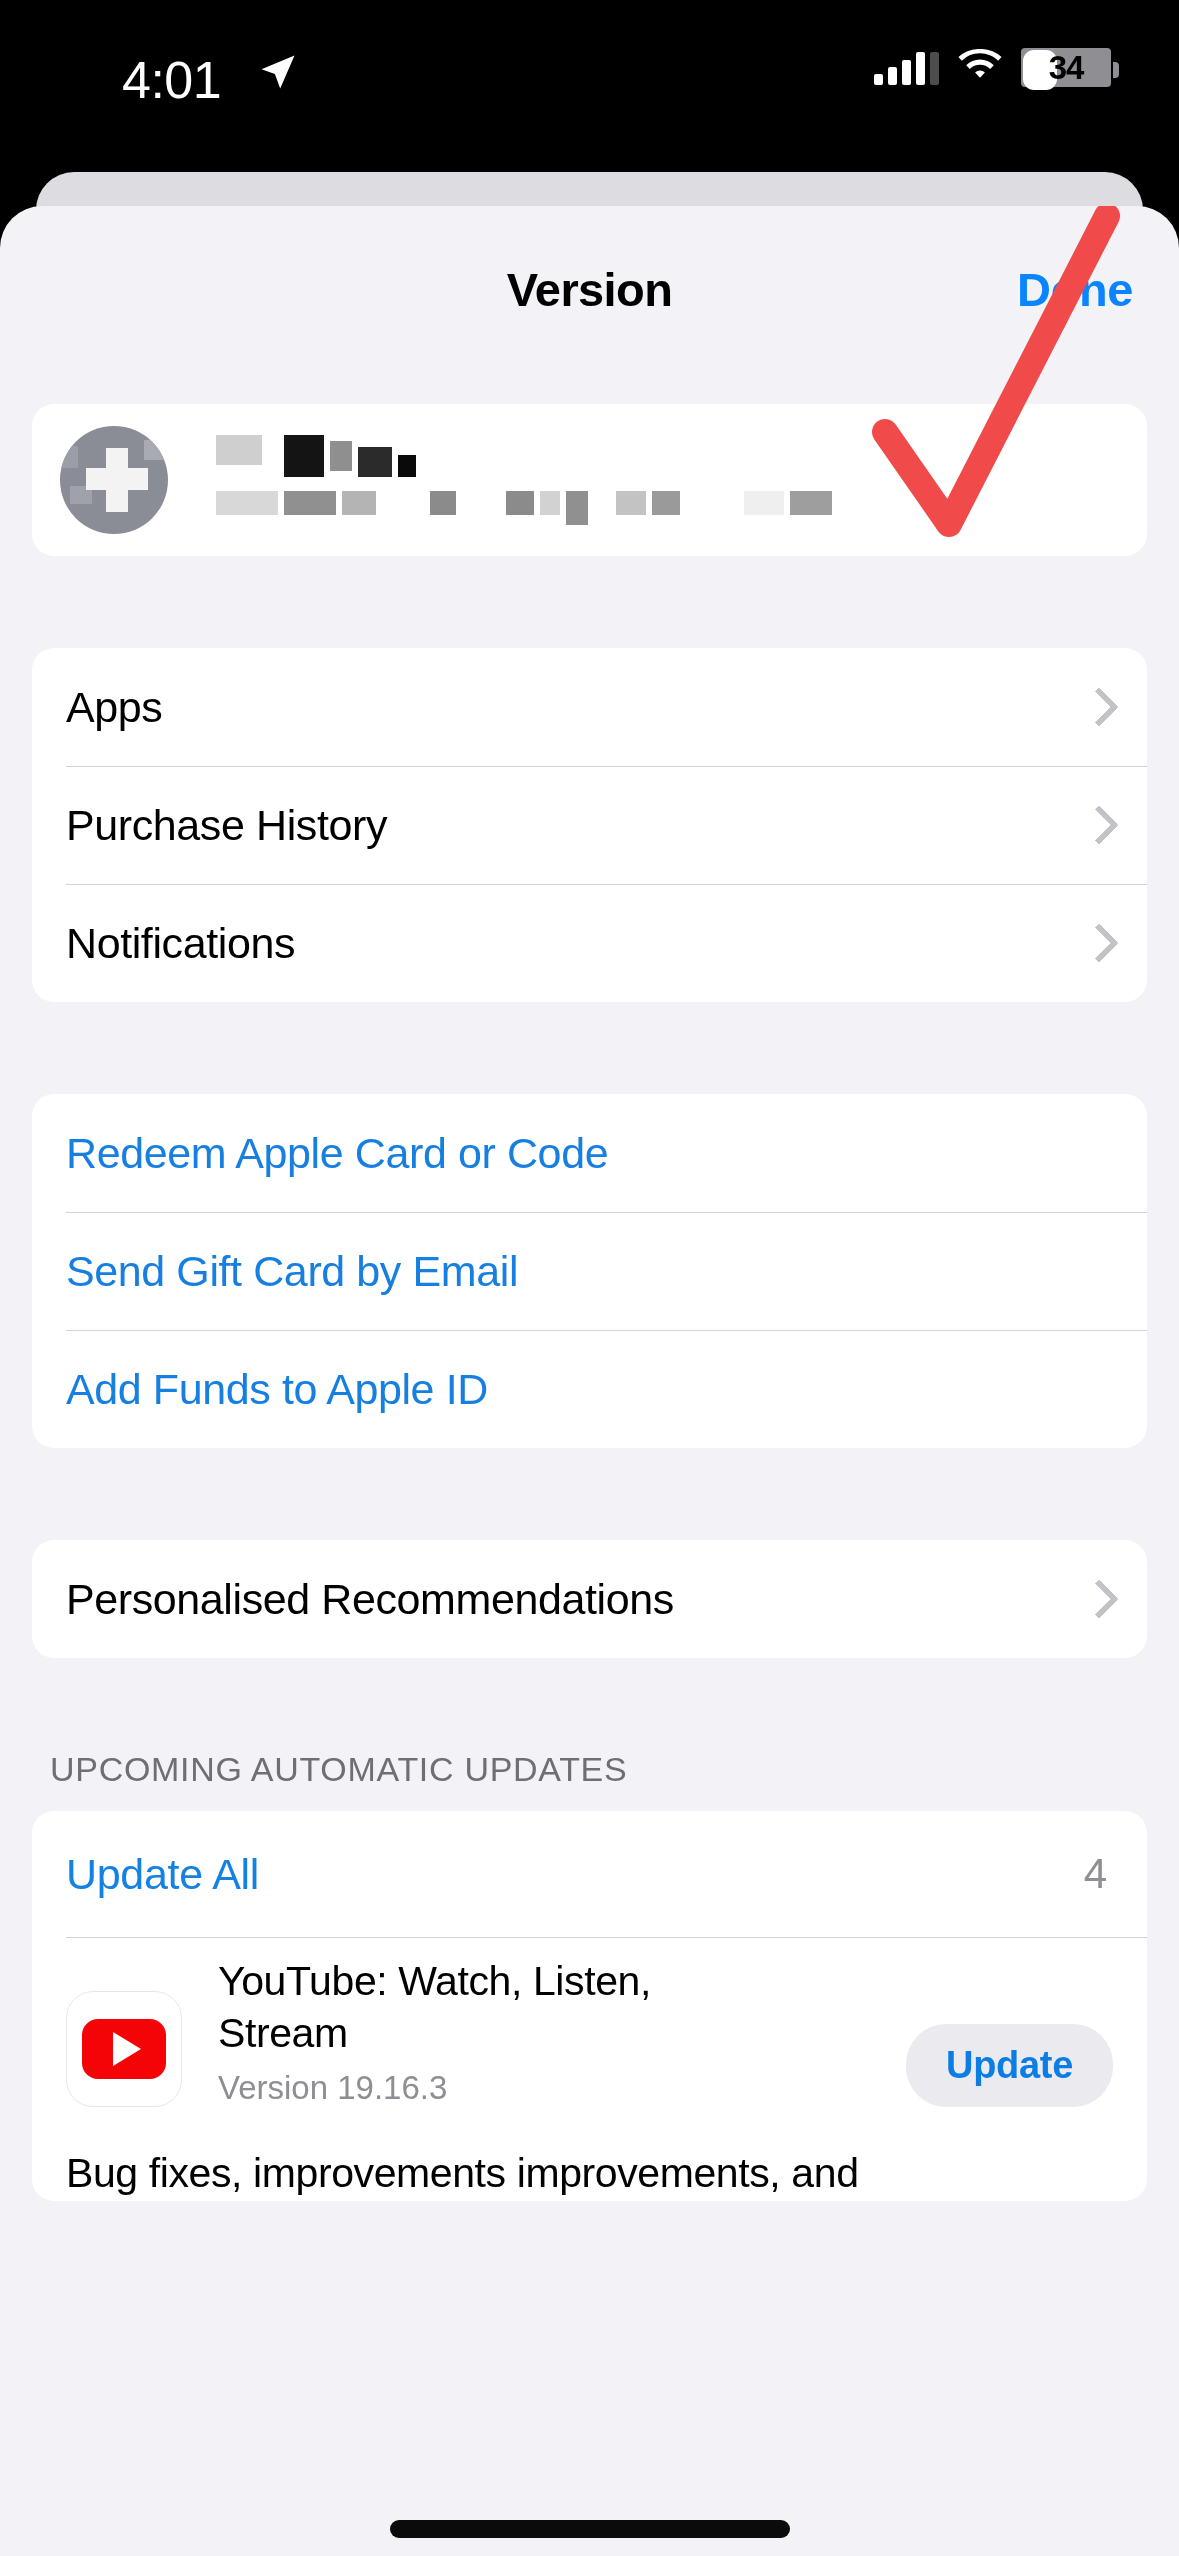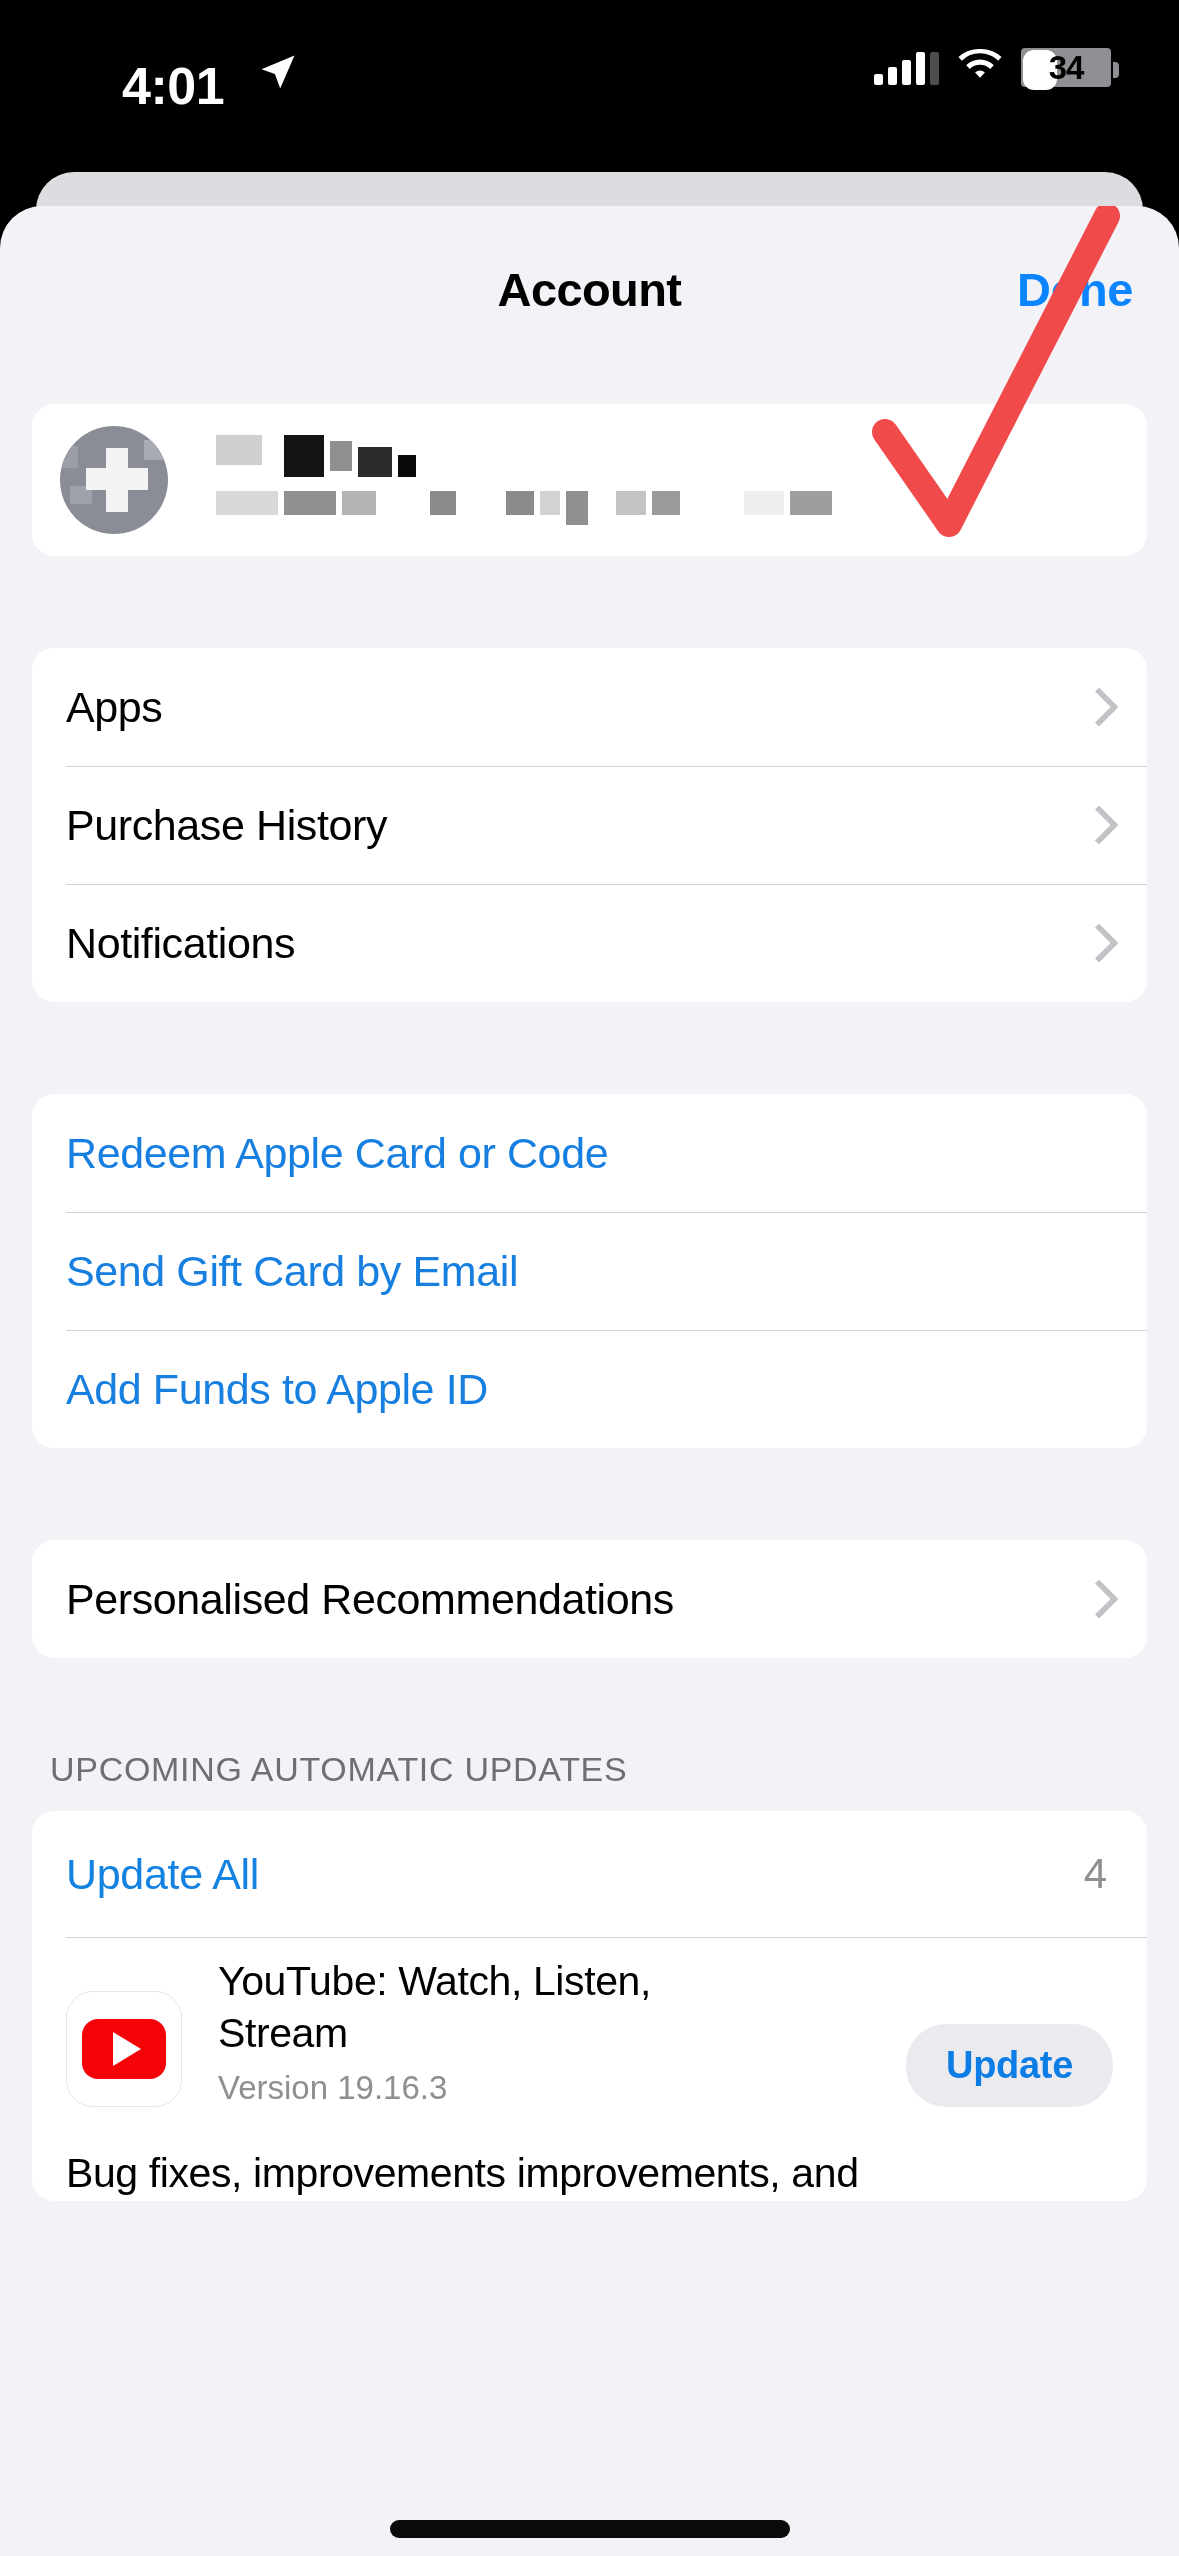--- a/index.html
+++ b/index.html
@@ -10,22 +10,22 @@
     overflow:hidden;
   }
   .phone { position:relative; width:1179px; height:2556px; background:#000; }
 
   
   .statusbar {
     position:absolute; top:0; left:0; width:1179px; height:160px;
     color:#fff; z-index:40;
   }
   .sb-time {
-    position:absolute; left:122px; top:56px;
-    font-size:52px; font-weight:700; letter-spacing:-0.5px;
+    position:absolute; left:122px; top:50px;
+    font-size:52px; font-weight:400; letter-spacing:-0.5px;
     line-height:60px;
   }
   .sb-loc { position:absolute; left:256px; top:50px; }
   .sb-right { position:absolute; right:68px; top:48px; display:flex; align-items:center; gap:18px; }
   .sig { display:flex; align-items:flex-end; gap:5px; height:34px; }
   .sig i { display:block; width:9px; background:#fff; border-radius:2px; }
   .sig i:nth-child(1){height:11px;} .sig i:nth-child(2){height:18px;}
   .sig i:nth-child(3){height:25px;} .sig i:nth-child(4){height:33px;}
   .sig i:nth-child(5){height:33px; background:#4d4d4d;}
   .batt {
@@ -196,21 +196,21 @@
         <span class="batt-cap"></span>
       </span>
     </div>
   </div>
 
   <div class="sheet-back"></div>
 
   <div class="sheet">
 
     <div class="nav">
-      <div class="nav-title">Account</div>
+      <div class="nav-title">Version</div>
       <div class="nav-done">Done</div>
     </div>
 
     <div class="profile-card">
       <div class="avatar">
         <span class="blk1"></span>
           <span class="blk2"></span>
           <span class="blk3"></span>
         <span class="plus-v"></span>
           <span class="plus-h"></span>

